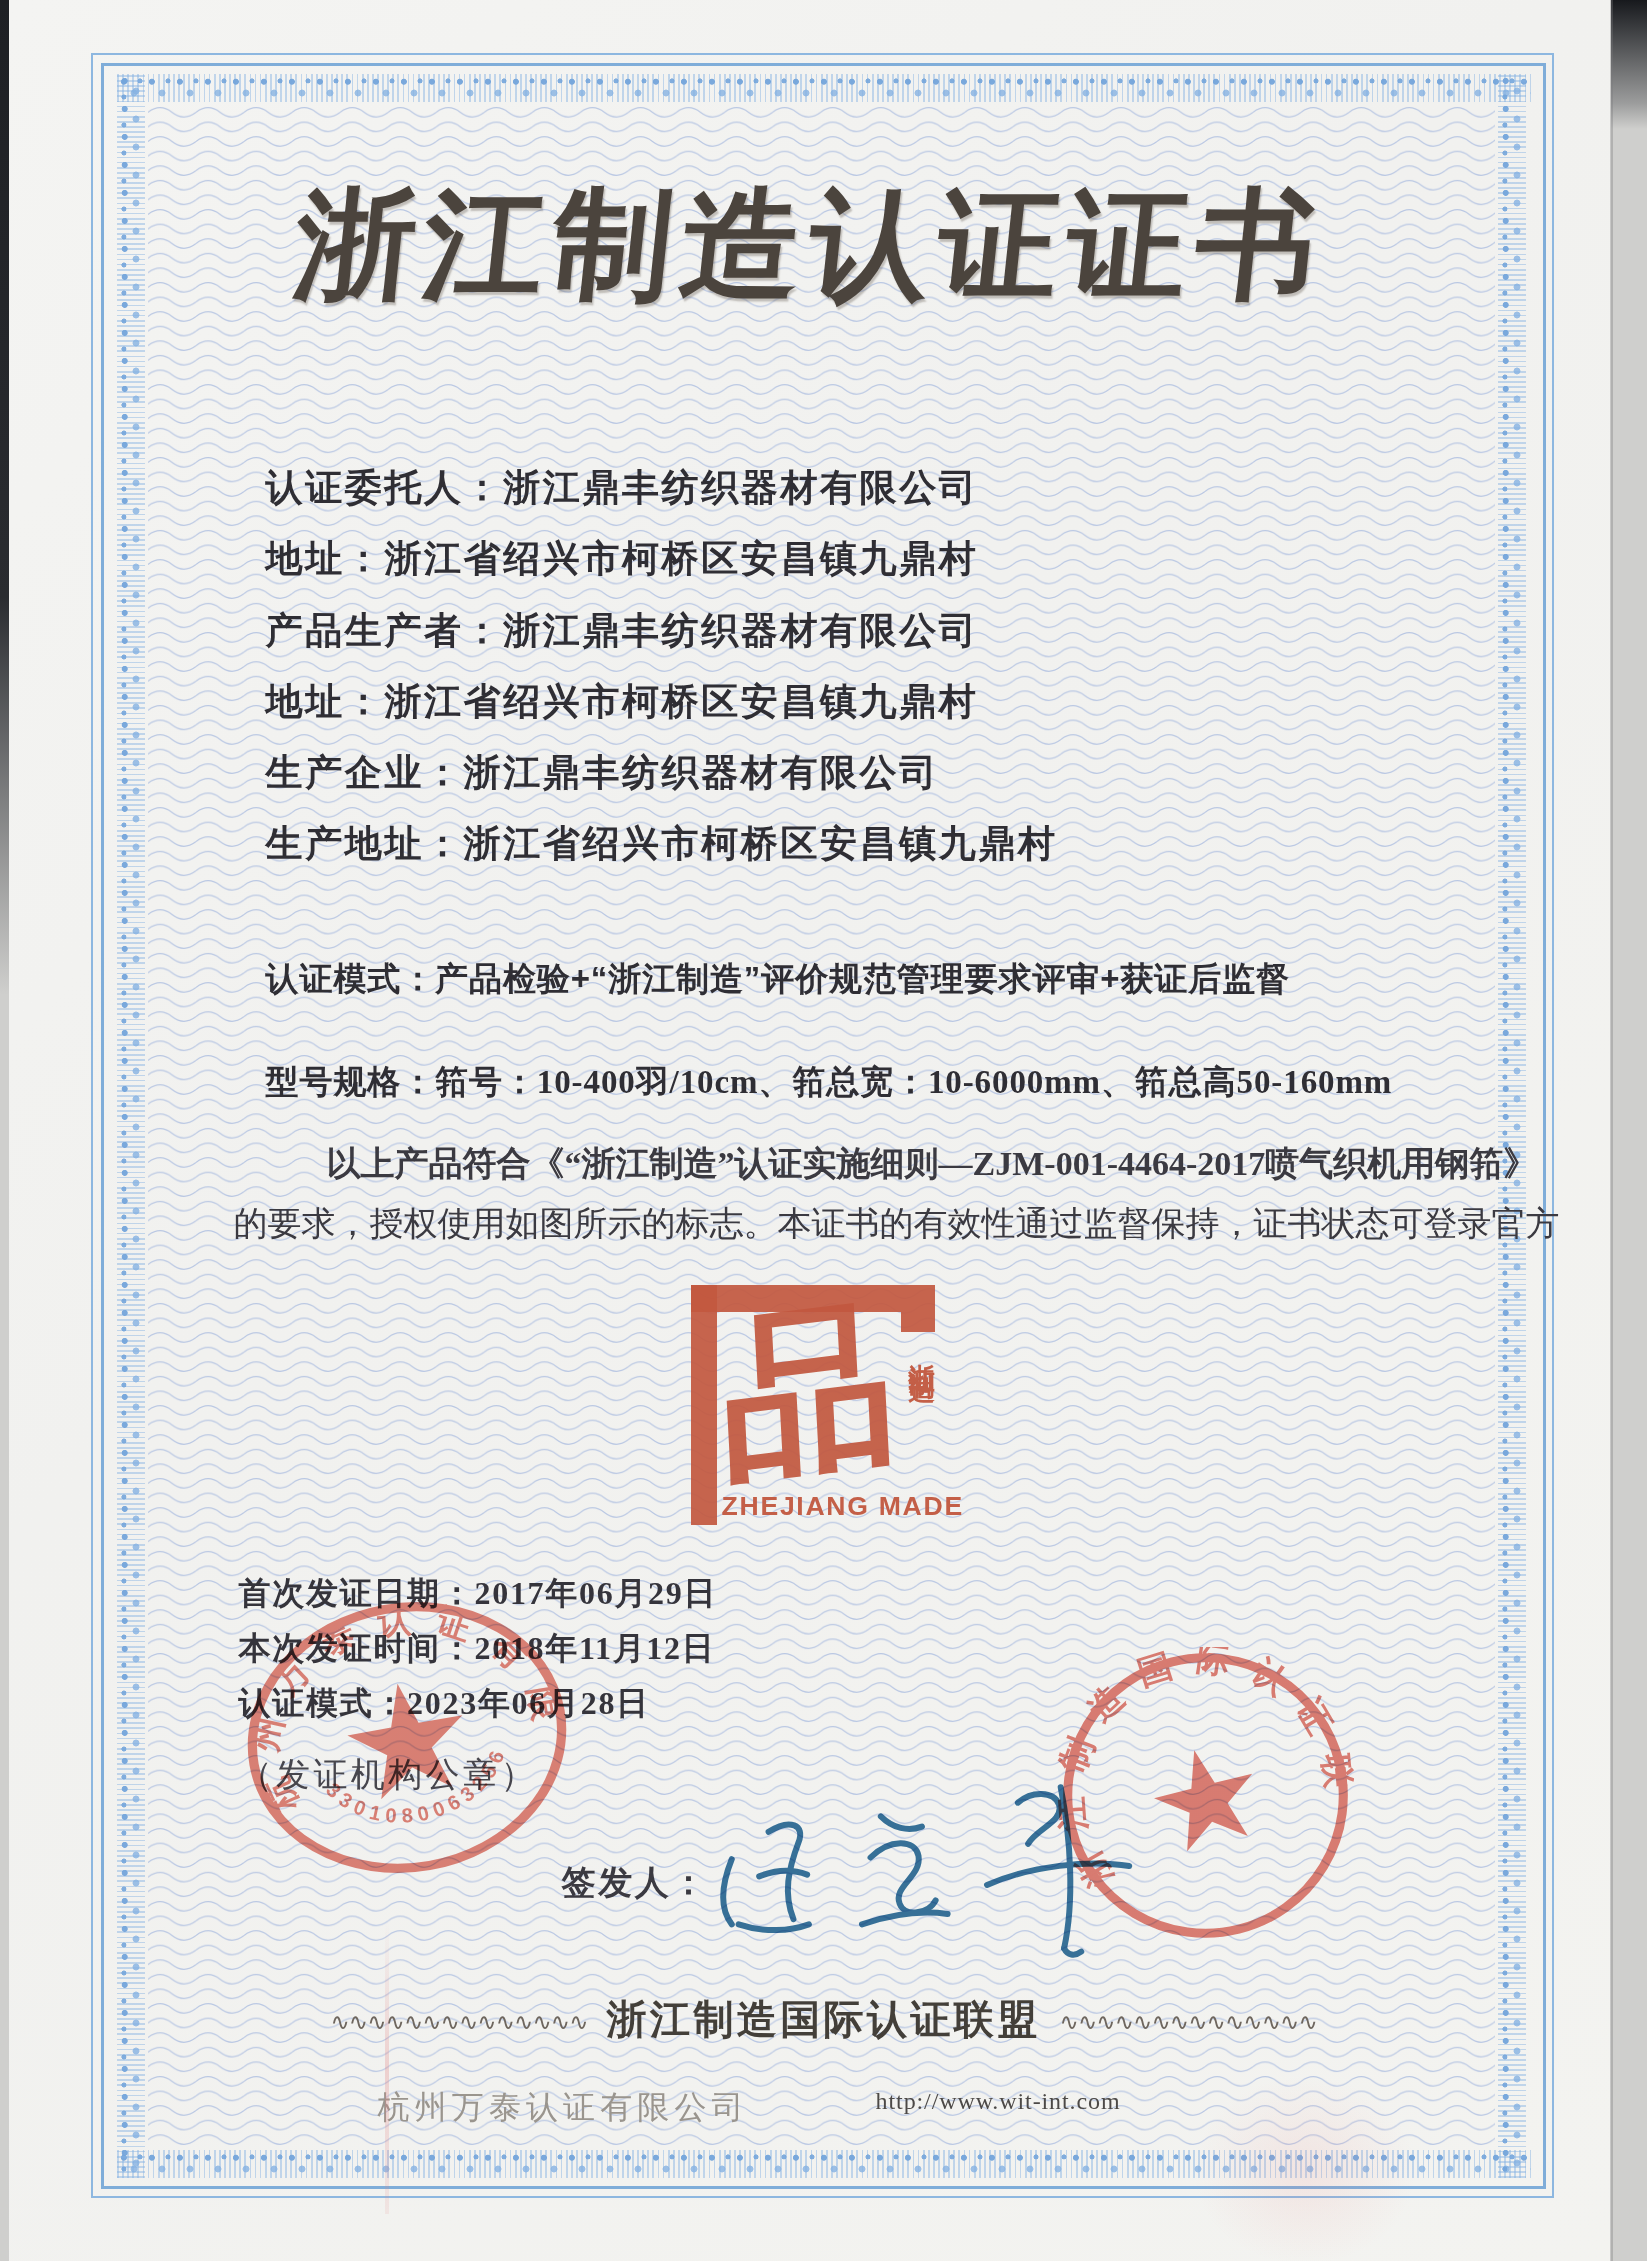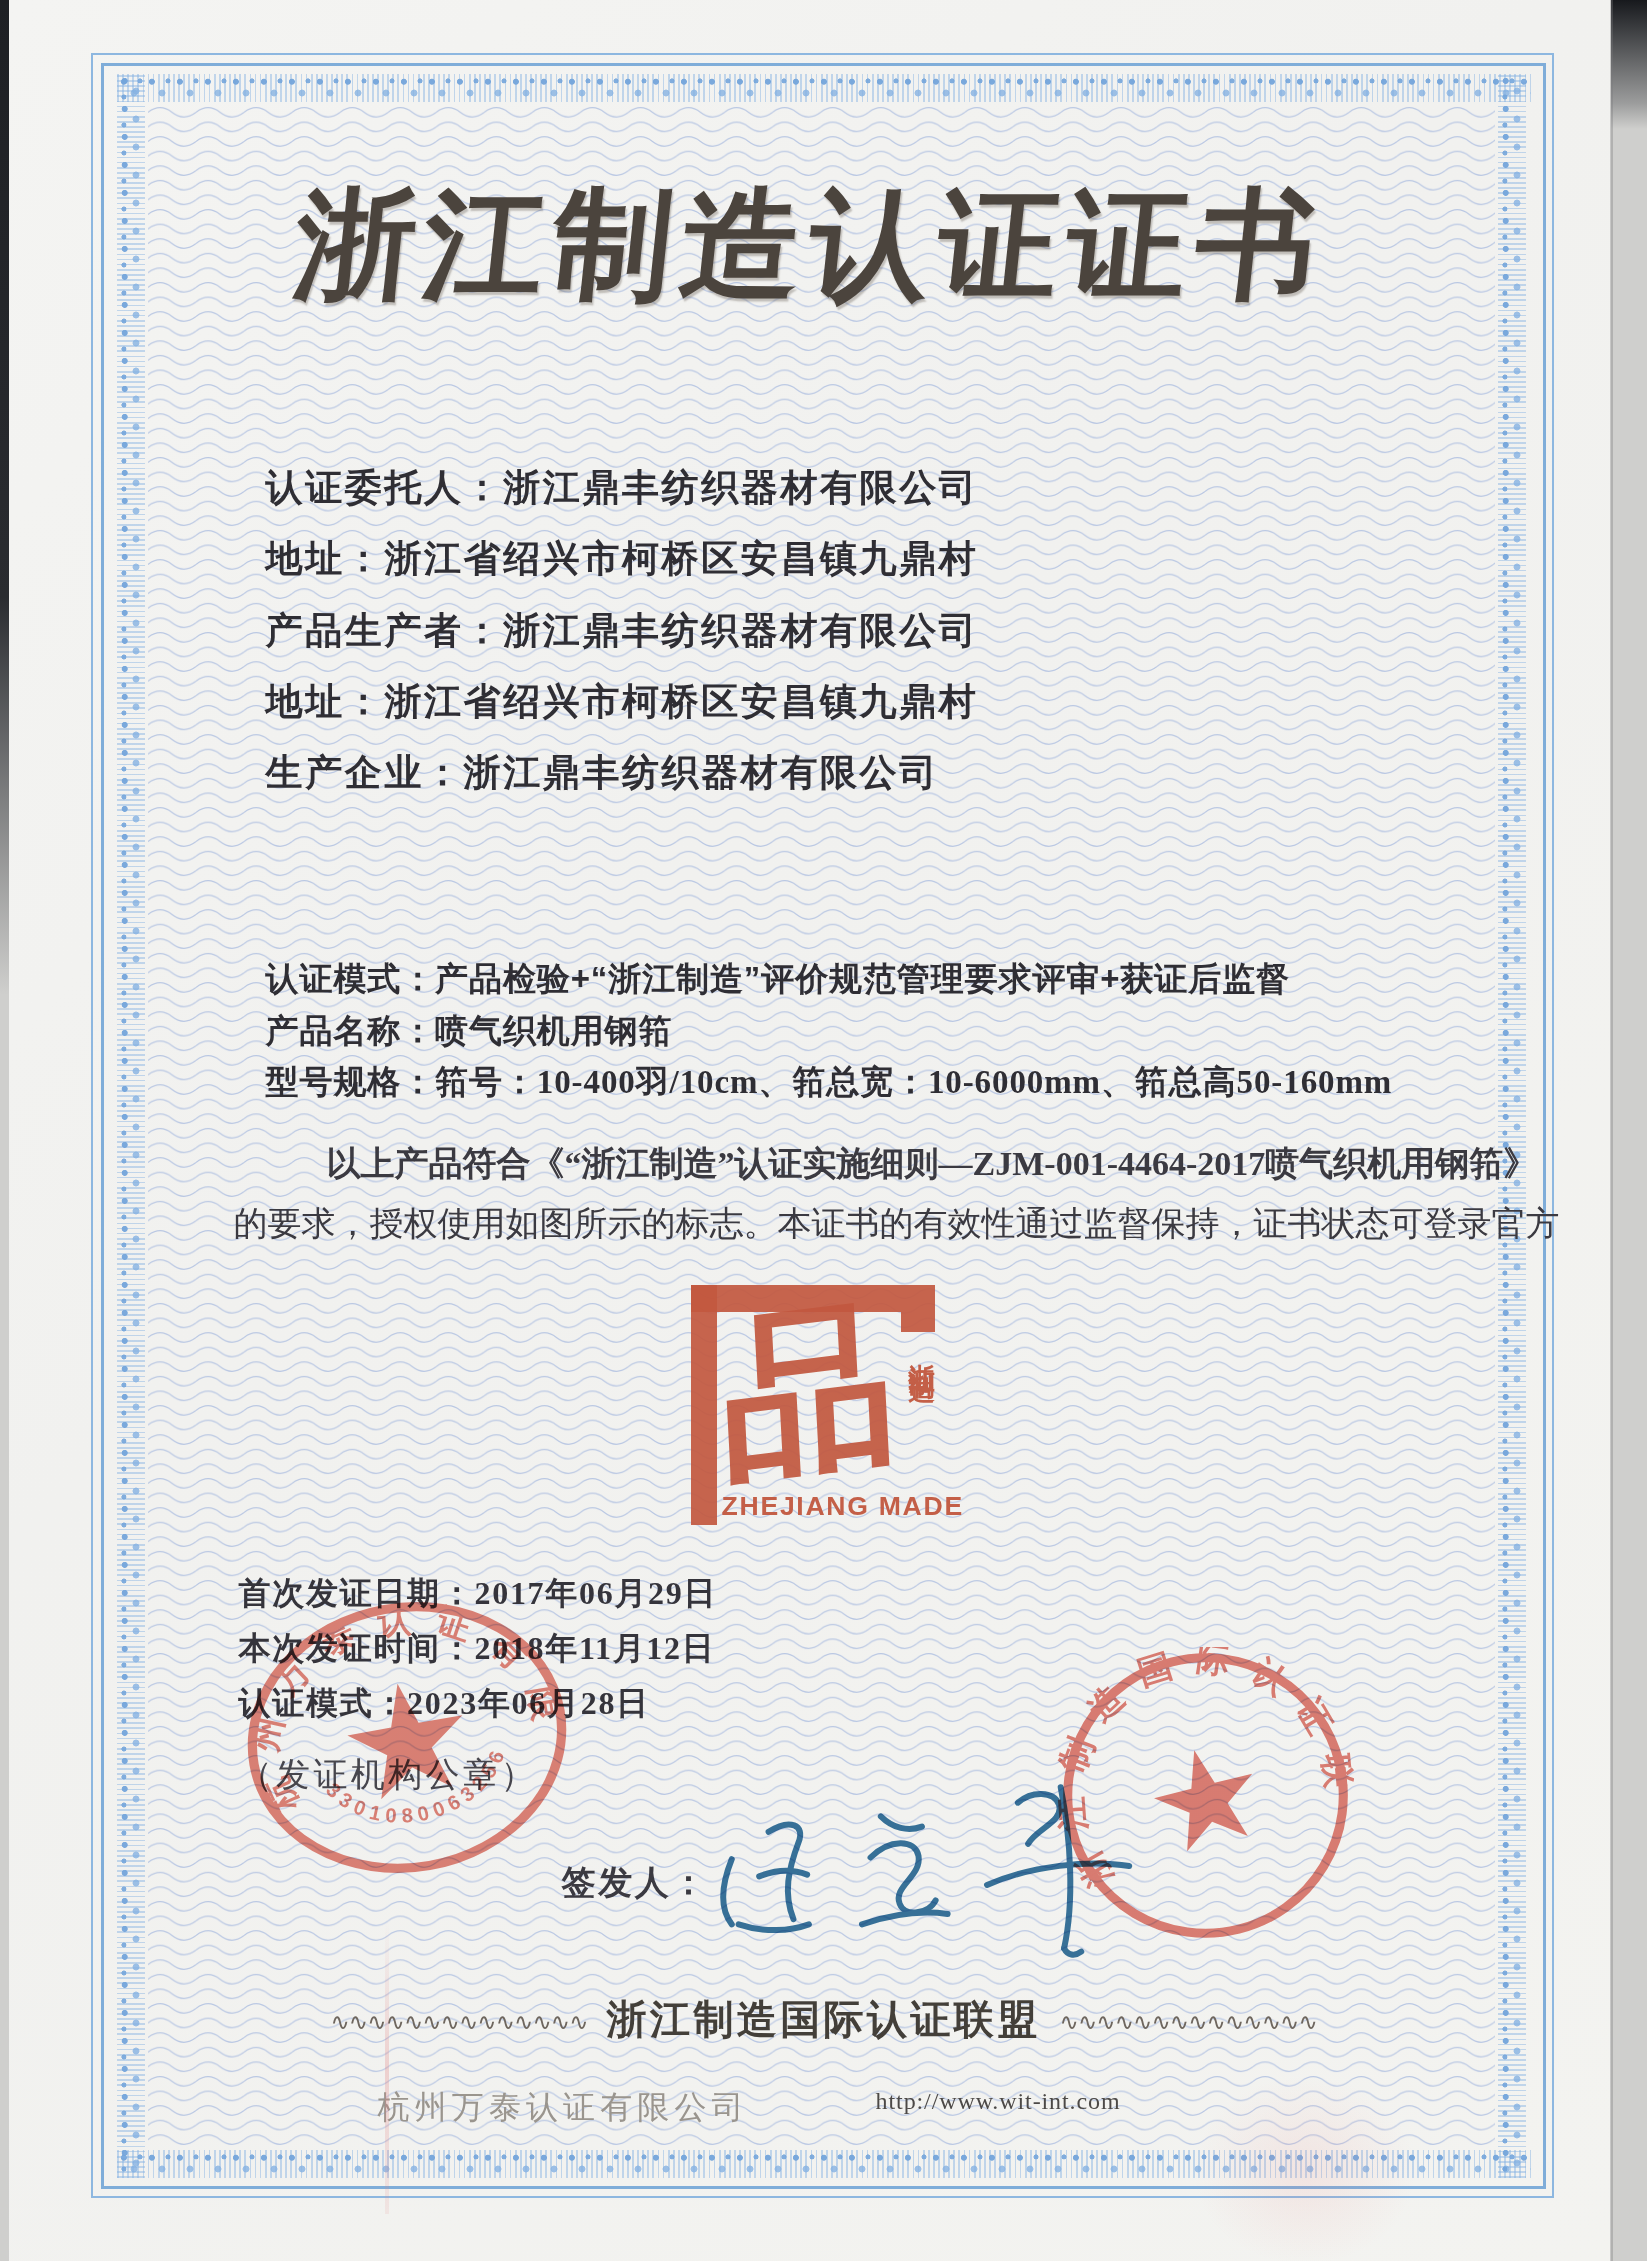--- a/index.html
+++ b/index.html
@@ -132,23 +132,23 @@
   <div class="band band-left"></div>
   <div class="band band-right"></div>
 
   <div class="title">浙江制造认证证书</div>
 
   <div class="inforow" style="top:463px"><span>认证委托人：</span><span>浙江鼎丰纺织器材有限公司</span></div>
   <div class="inforow" style="top:534px"><span>地址：</span><span>浙江省绍兴市柯桥区安昌镇九鼎村</span></div>
   <div class="inforow" style="top:606px"><span>产品生产者：</span><span>浙江鼎丰纺织器材有限公司</span></div>
   <div class="inforow" style="top:677px"><span>地址：</span><span>浙江省绍兴市柯桥区安昌镇九鼎村</span></div>
   <div class="inforow" style="top:748px"><span>生产企业：</span><span>浙江鼎丰纺织器材有限公司</span></div>
+  <div class="inforow" style="top:819px"><span>生产地址：</span><span>浙江省绍兴市柯桥区安昌镇九鼎村</span></div>
 
   <div class="specrow" style="top:957px"><span>认证模式：</span><span>产品检验+“浙江制造”评价规范管理要求评审+获证后监督</span></div>
-  <div class="specrow" style="top:1009px"><span>产品名称：</span><span>喷气织机用钢筘</span></div>
   <div class="specrow" style="top:1060px"><span>型号规格：</span><span class="spec-value">筘号：10-400羽/10cm、筘总宽：10-6000mm、筘总高50-160mm</span></div>
 
   <div class="statement">
     <div class="stline">以上产品符合《“浙江制造”认证实施细则—ZJM-001-4464-2017喷气织机用钢筘》</div>
     <div class="stline">的要求，授权使用如图所示的标志。本证书的有效性通过监督保持，证书状态可登录官方</div>
   </div>
 
   <div class="logo">
     <div class="lg-bar lg-top"></div>
     <div class="lg-bar lg-stub"></div>

